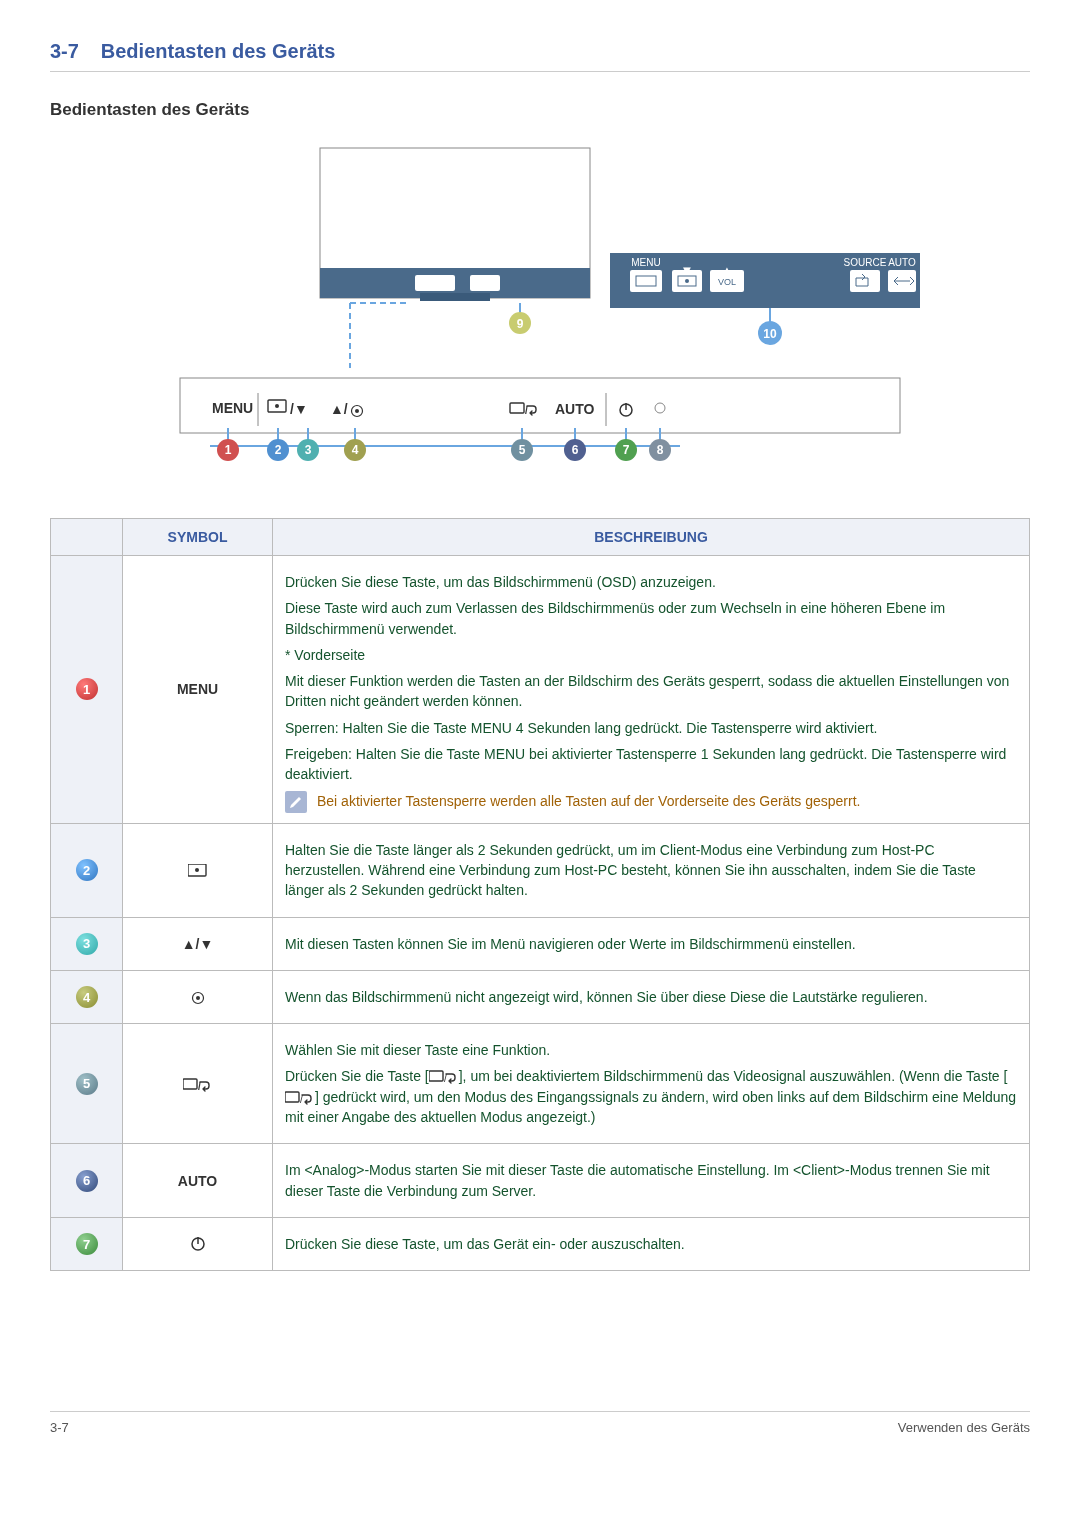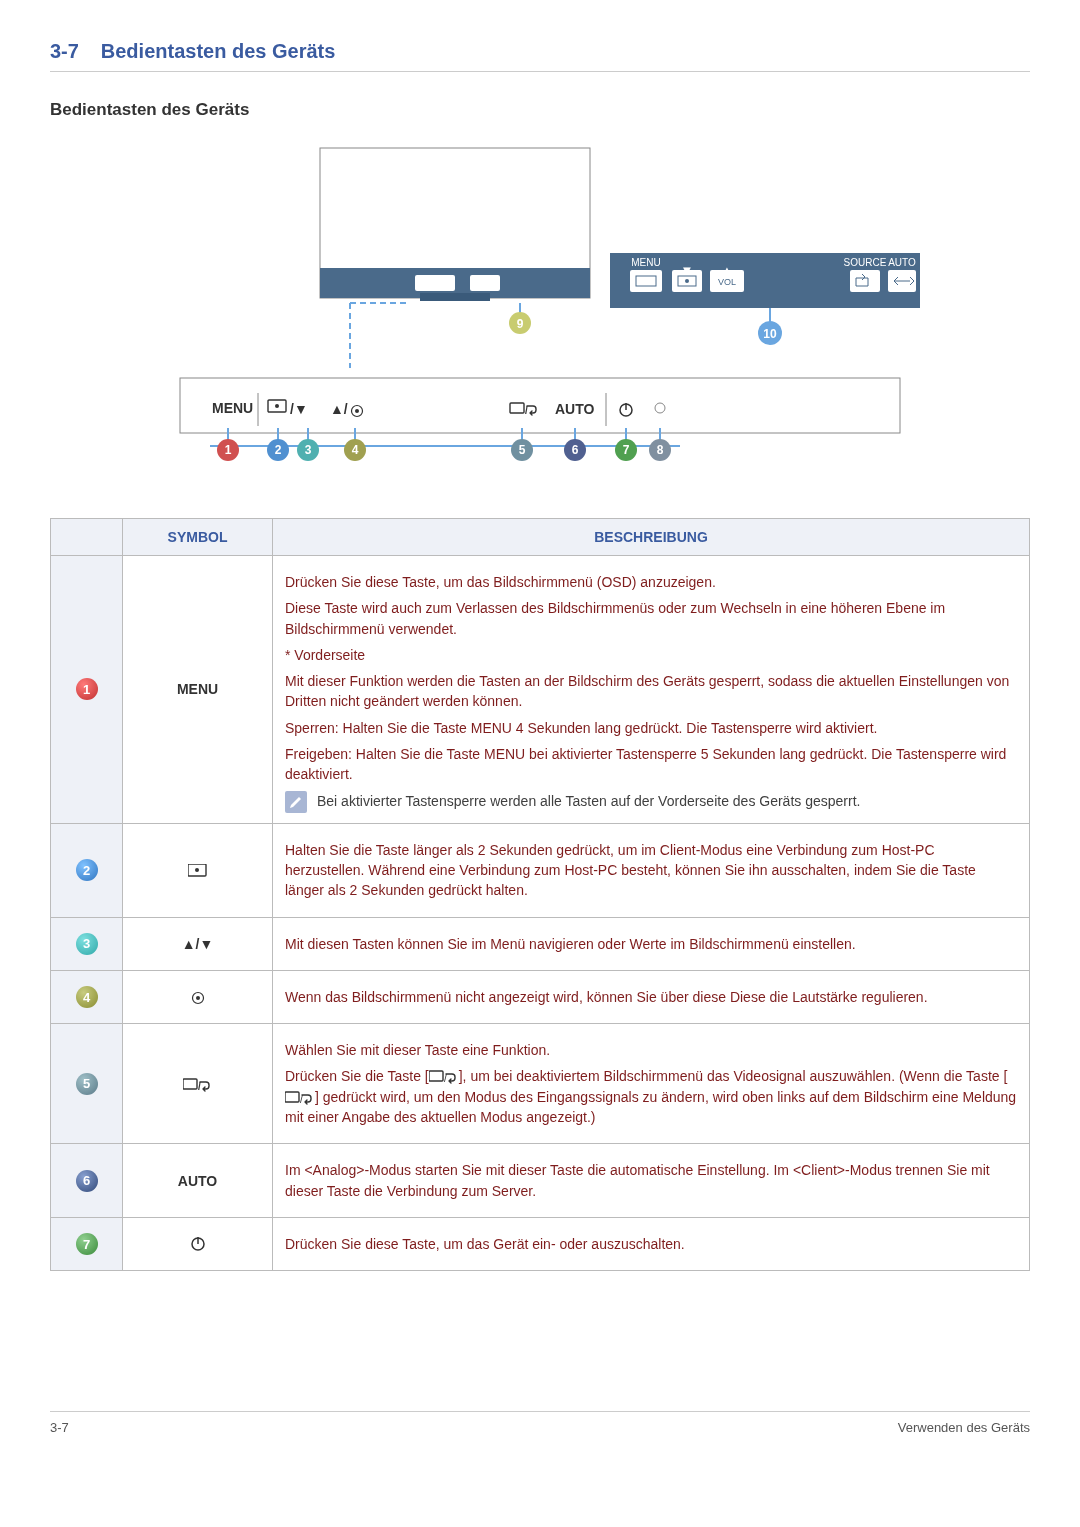--- a/index.html
+++ b/index.html
@@ -9,24 +9,24 @@
     hr.thin { border: none; border-top: 1px solid #ccc; margin: 8px 0 28px 0; }
     h2.subhead { font-size: 17px; font-weight: bold; color: #333; margin-bottom: 18px; }
     .figure-wrap { text-align: center; margin: 10px 0 50px 0; }
     .figure-wrap svg { display: block; margin: 0 auto; }
 
     table.main { border-collapse: collapse; width: 100%; }
     table.main th, table.main td { border: 1px solid #bbb; padding: 10px 12px; vertical-align: top; }
     table.main th { background: #eef1f7; color: #3a5ba0; font-weight: bold; text-align: center; font-size: 14px; }
     table.main th:first-child, table.main td.num-col { background: #eef1f7; width: 72px; text-align: center; vertical-align: middle; }
     table.main td.sym-col { width: 150px; text-align: center; vertical-align: middle; font-weight: bold; }
-    .desc-block p { margin: 6px 0; line-height: 1.45; color: #7f1d1d; }
+    .desc-block p { margin: 6px 0; line-height: 1.45; color: #14532d; }
     .note-row { display: flex; align-items: flex-start; gap: 10px; margin-top: 6px; }
     .note-icon { width: 22px; height: 22px; background: #a8b6d4; border-radius: 2px; display: flex; align-items: center; justify-content: center; color: #fff; flex-shrink: 0; }
-    .note-text { line-height: 1.45; color: #404040; }
+    .note-text { line-height: 1.45; color: #a16207; }
     .inline-icon-svg { display: inline-block; vertical-align: -3px; }
 
     .badge { display: inline-flex; width: 22px; height: 22px; border-radius: 50%; align-items: center; justify-content: center; font-weight: bold; color: #fff; font-size: 13px; }
     .b-red   { background: radial-gradient(circle at 35% 30%, #ff7a7a, #c03030); }
     .b-blue  { background: radial-gradient(circle at 35% 30%, #80c2ff, #2f74c0); }
     .b-teal  { background: radial-gradient(circle at 35% 30%, #7de0e0, #2fa8a8); }
     .b-olive { background: radial-gradient(circle at 35% 30%, #c8cc80, #888c30); }
     .b-slate { background: radial-gradient(circle at 35% 30%, #a0c0c8, #5a7a88); }
     .b-navy  { background: radial-gradient(circle at 35% 30%, #88a0d0, #304878); }
     .b-green { background: radial-gradient(circle at 35% 30%, #90d090, #3a8a3a); }
@@ -173,21 +173,21 @@
       <tr>
         <td class="num-col"><span class="badge b-red">1</span></td>
         <td class="sym-col">MENU</td>
         <td>
           <div class="desc-block">
             <p>Drücken Sie diese Taste, um das Bildschirmmenü (OSD) anzuzeigen.</p>
             <p>Diese Taste wird auch zum Verlassen des Bildschirmmenüs oder zum Wechseln in eine höheren Ebene im Bildschirmmenü verwendet.</p>
             <p>* Vorderseite</p>
             <p>Mit dieser Funktion werden die Tasten an der Bildschirm des Geräts gesperrt, sodass die aktuellen Einstellungen von Dritten nicht geändert werden können.</p>
             <p>Sperren: Halten Sie die Taste MENU 4 Sekunden lang gedrückt. Die Tastensperre wird aktiviert.</p>
-            <p>Freigeben: Halten Sie die Taste MENU bei aktivierter Tastensperre 5 Sekunden lang gedrückt. Die Tastensperre wird deaktiviert.</p>
+            <p>Freigeben: Halten Sie die Taste MENU bei aktivierter Tastensperre 1 Sekunden lang gedrückt. Die Tastensperre wird deaktiviert.</p>
             <div class="note-row">
               <span class="note-icon">
                 <svg width="16" height="16">
                   <use href="#ico-pencil"></use>
                 </svg>
               </span>
               <span class="note-text">Bei aktivierter Tastensperre werden alle Tasten auf der Vorderseite des Geräts gesperrt.</span>
             </div>
           </div>
         </td>

